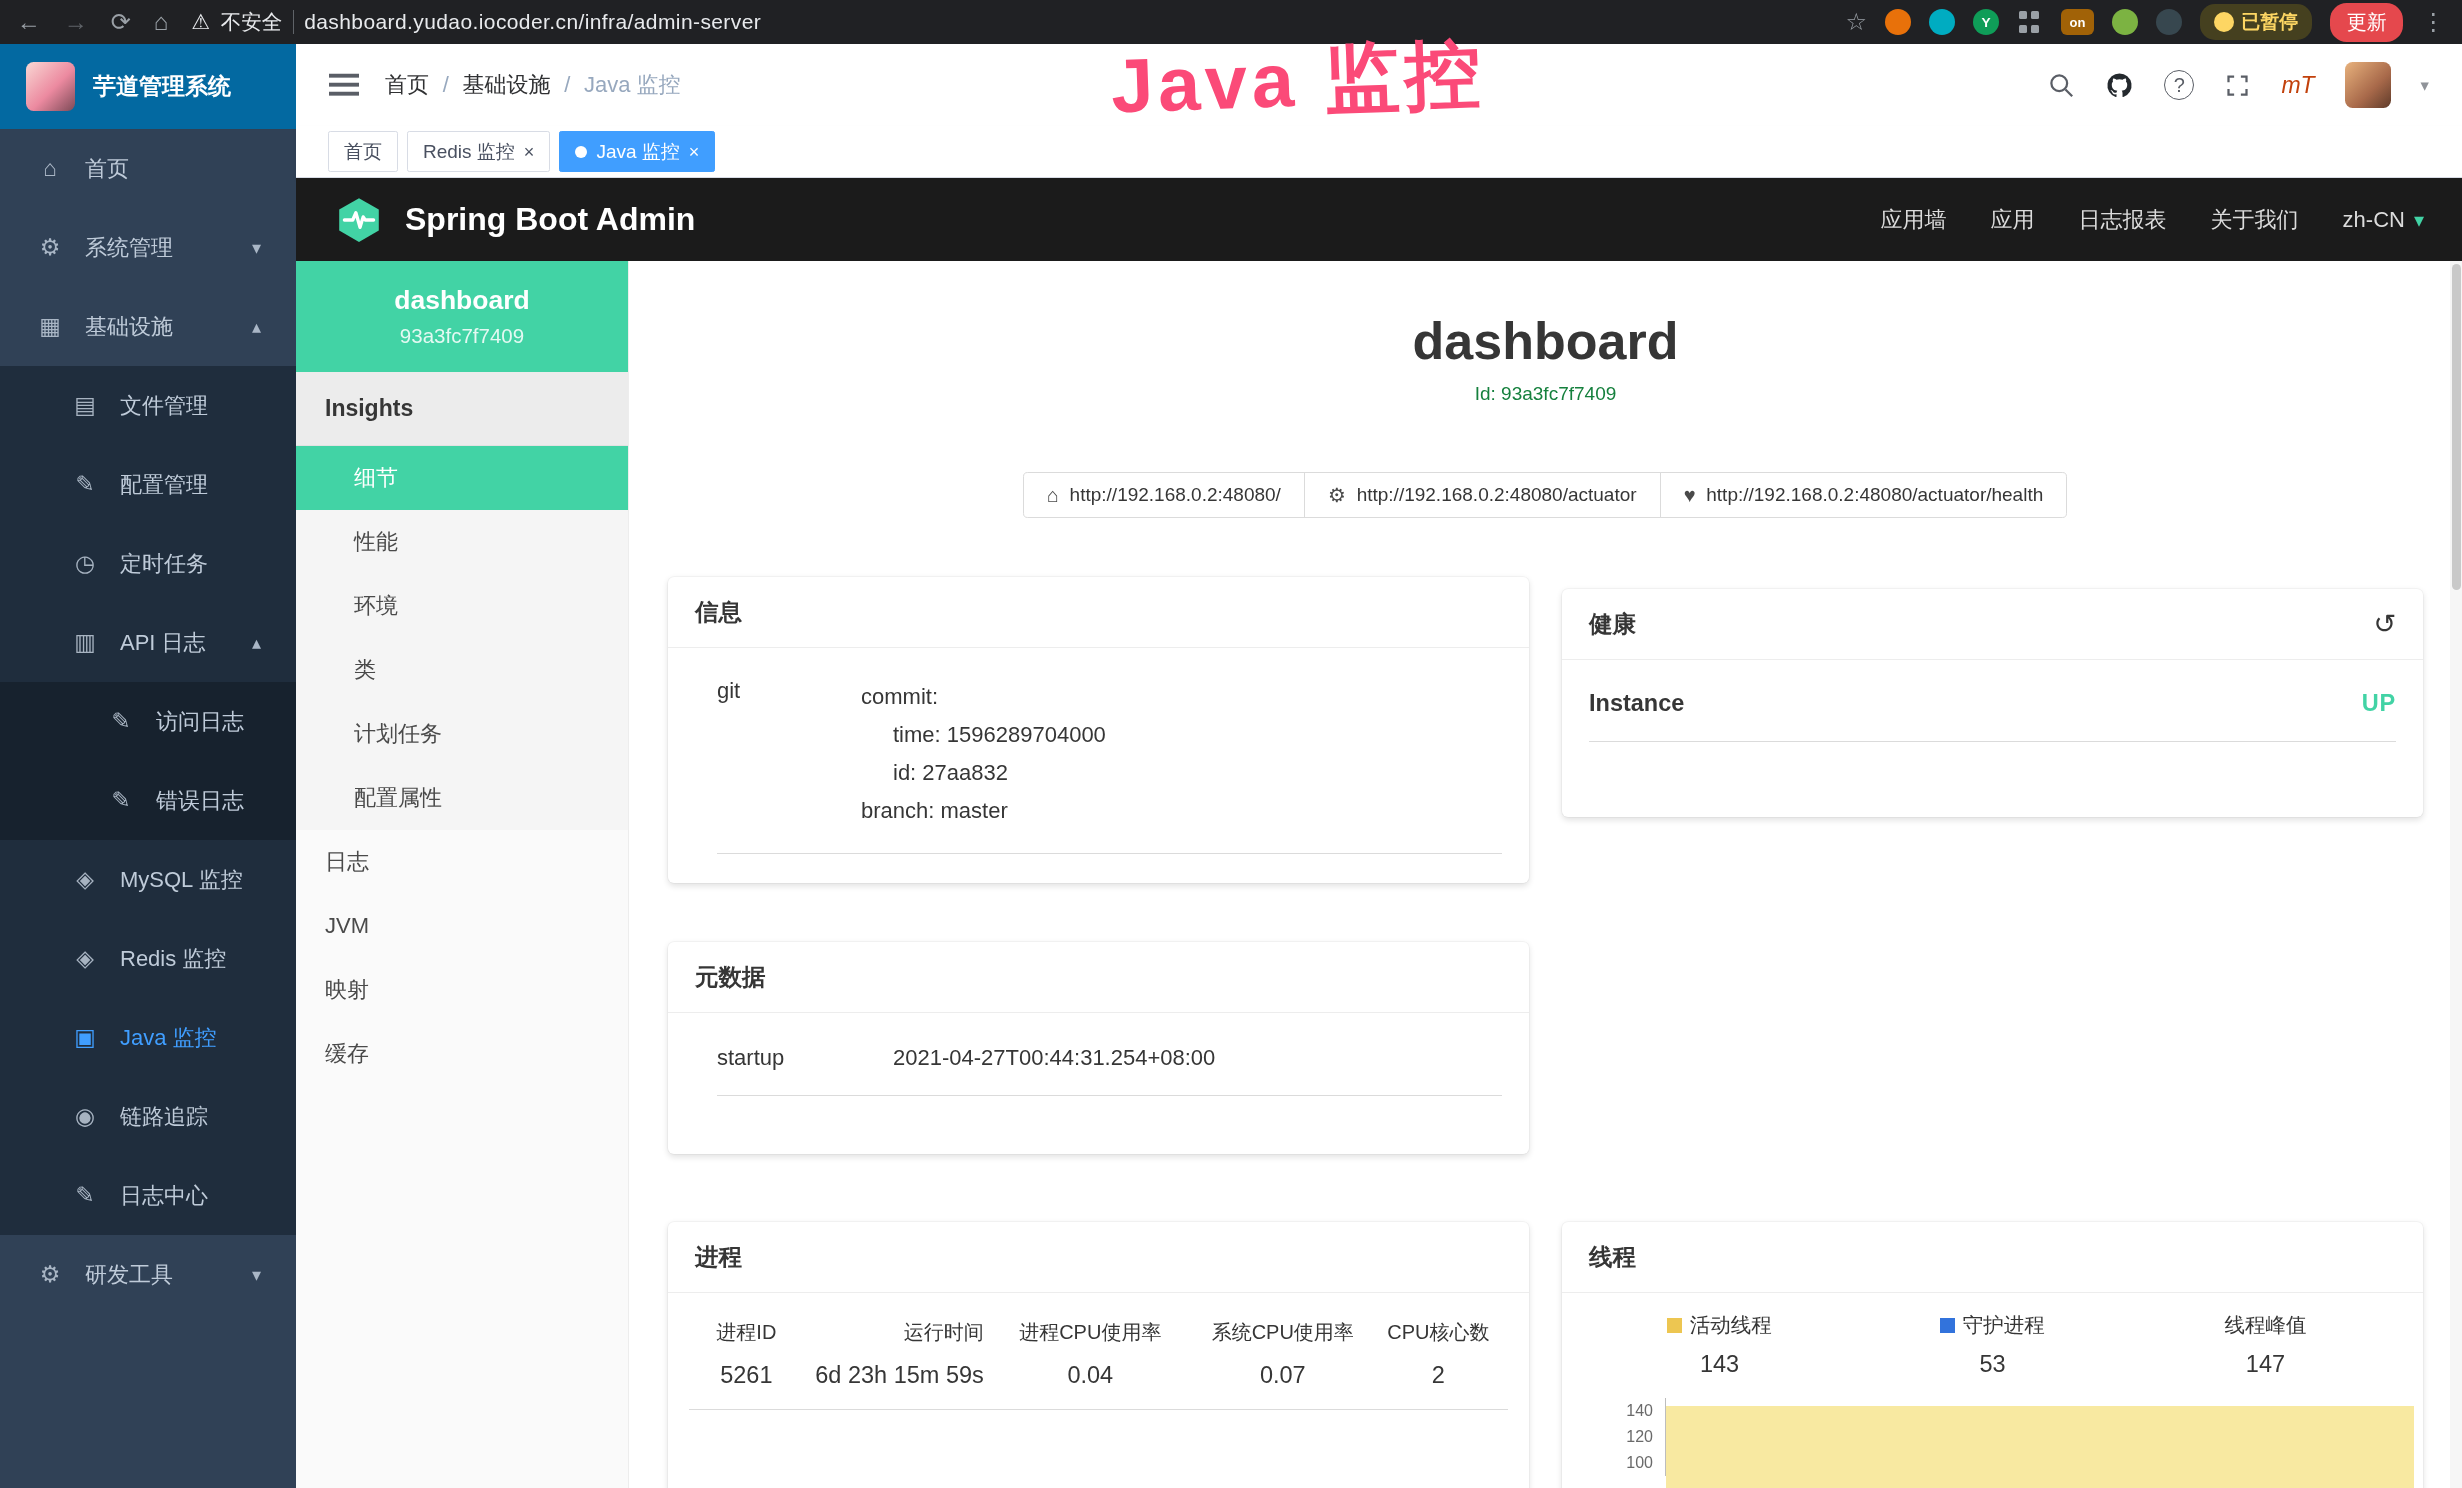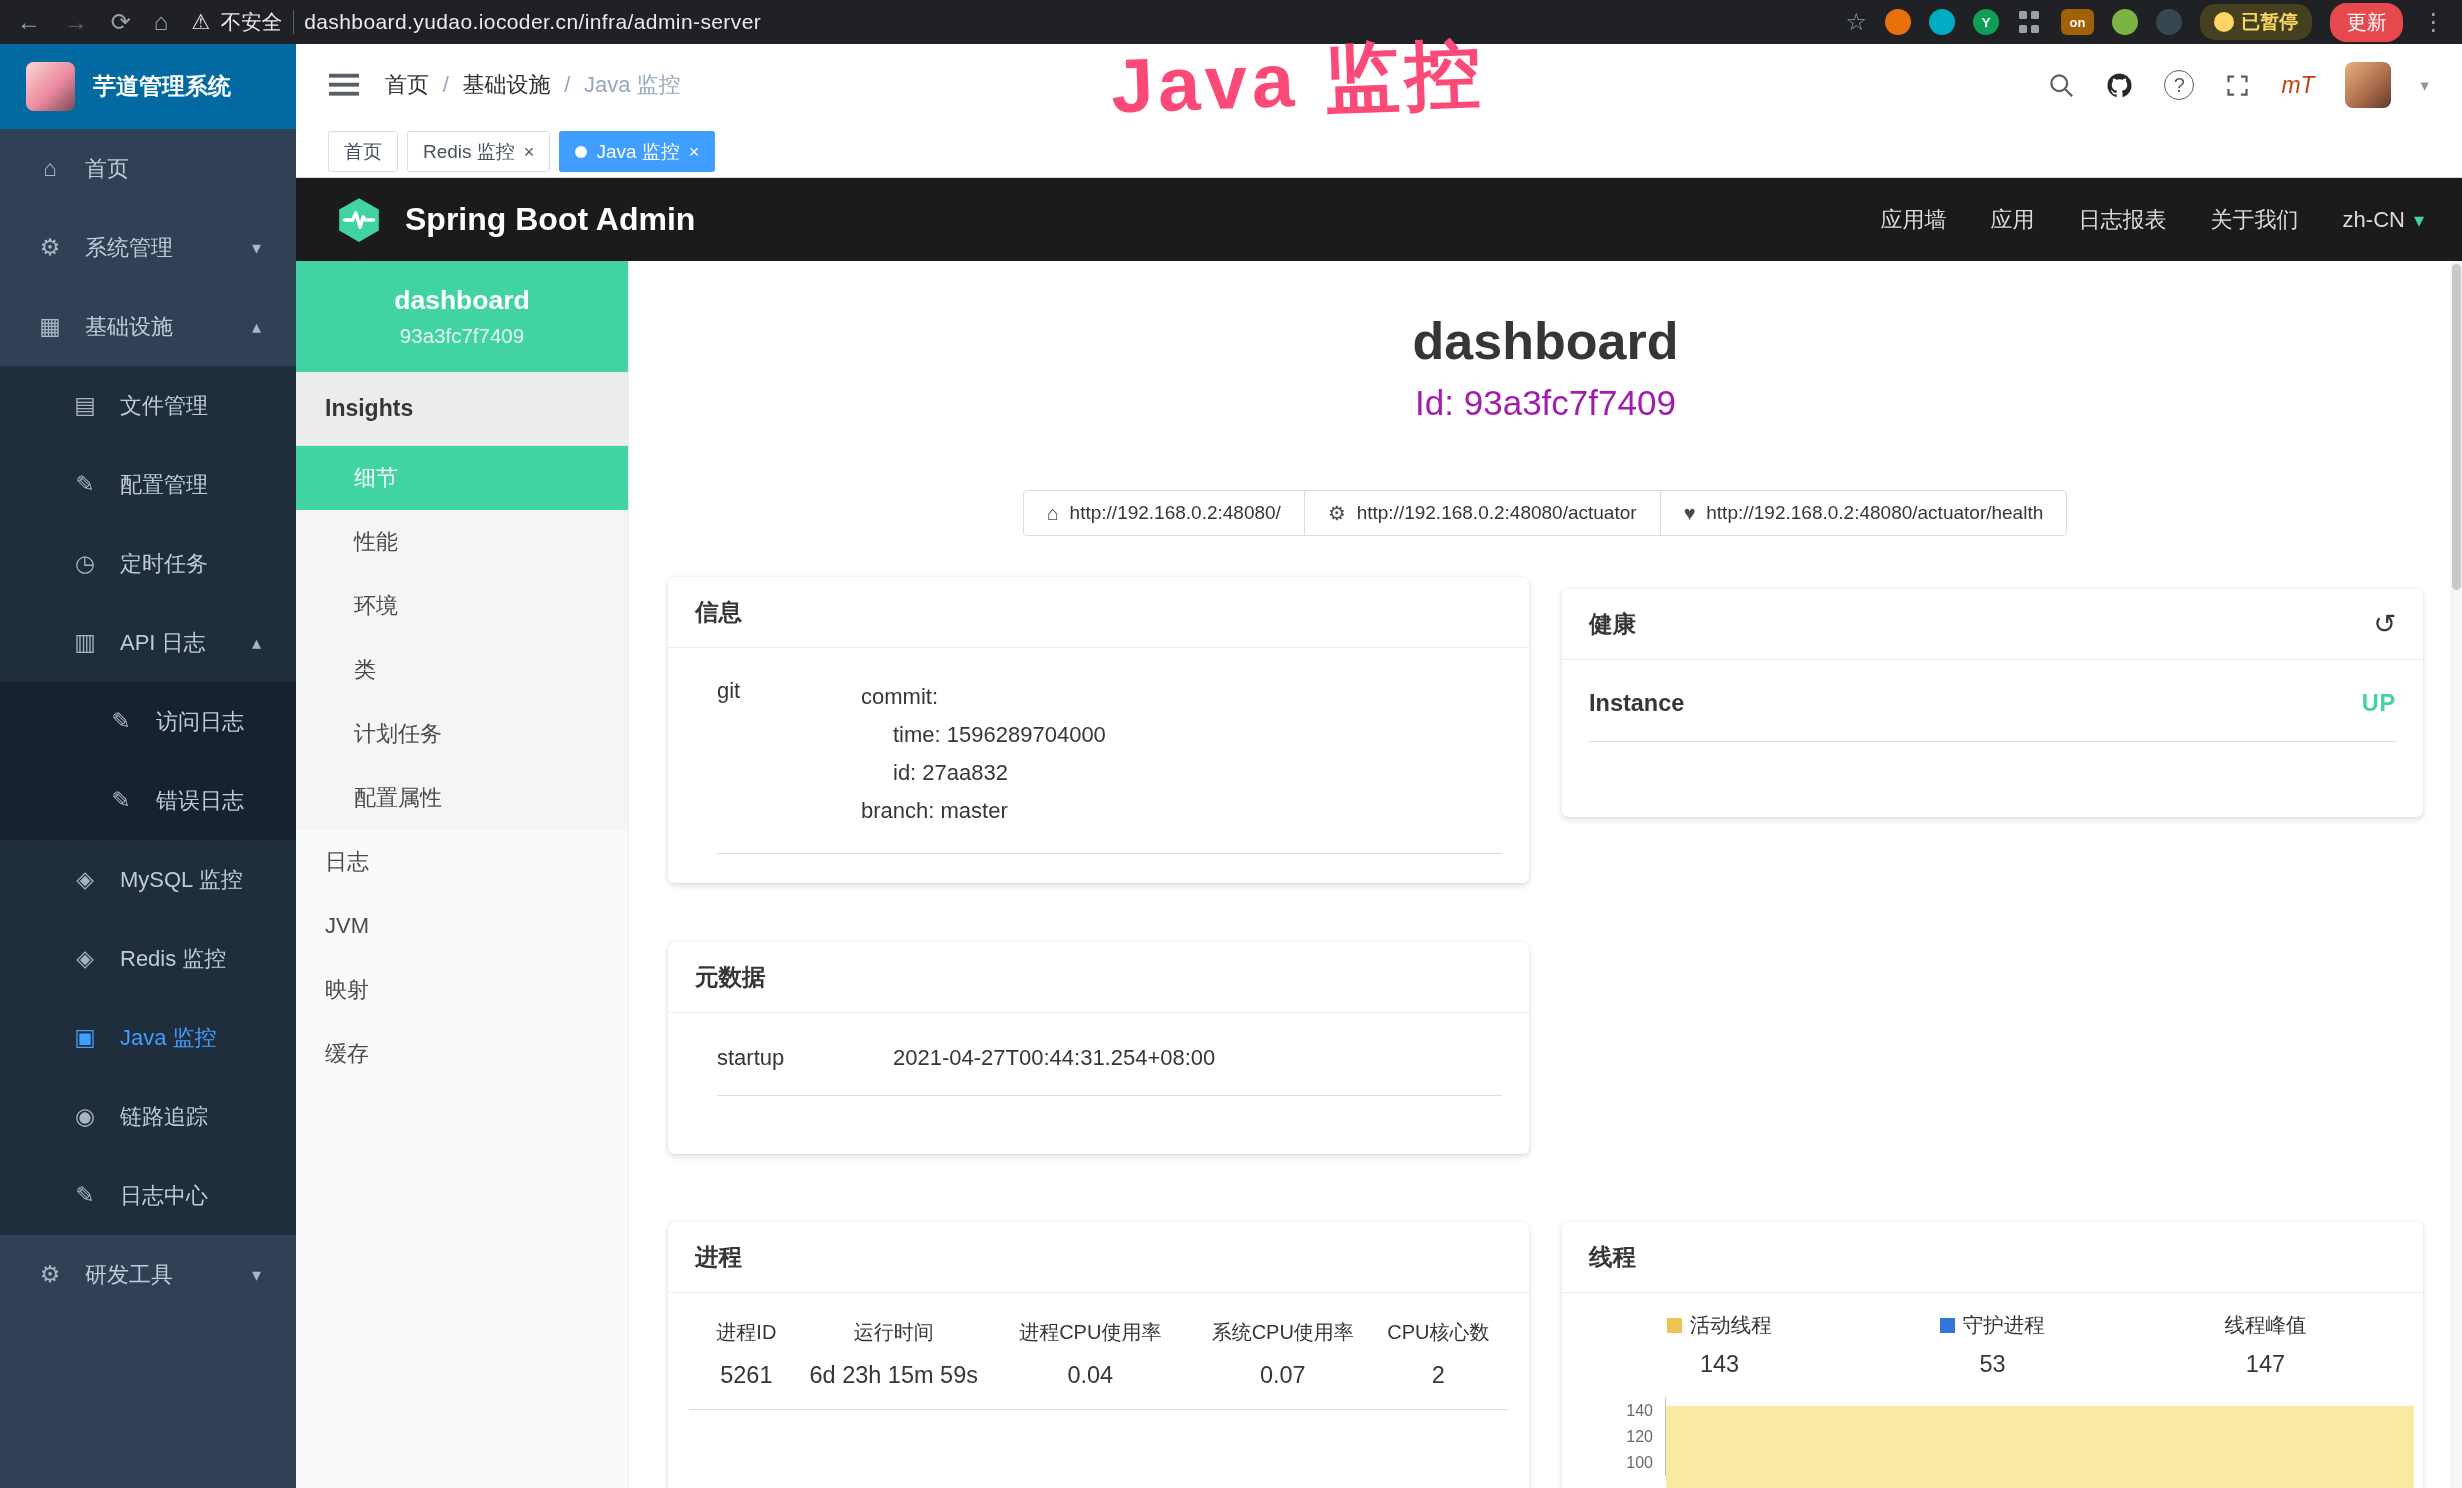--- a/index.html
+++ b/index.html
@@ -75,21 +75,21 @@
   .app-block { height:111px; background:#42d3a5; color:#fff; display:flex; flex-direction:column; align-items:center; justify-content:center; gap:7.6px; cursor:pointer; }
   .app-name { font-size:26.5px; font-weight:bold; }
   .app-id { font-size:20.5px; color:rgba(255,255,255,.85); }
   .group-title { height:74px; display:flex; align-items:center; padding-left:29px; font-size:23px; font-weight:bold; color:#363636; background:#ececec; border-bottom:0.8px solid #e2e2e2; }
   .s-item { height:64px; display:flex; align-items:center; padding-left:58px; font-size:22px; color:#4a4a4a; background:#f5f5f5; cursor:pointer; }
   .s-item.active { background:#42d3a5; color:#fff; }
   .s-item.top { padding-left:29px; background:transparent; }
 
   .sba-main { flex:1; background:#fff; position:relative; overflow:hidden; min-width:0; }
   .page-title { text-align:center; margin-top:50px; font-size:52px; font-weight:bold; color:#363636; }
-  .page-sub { text-align:center; margin-top:12px; font-size:35px; color:#a21caf; }
+  .page-sub { text-align:center; margin-top:12px; font-size:19px; color:#15803d; }
   .links { display:flex; justify-content:center; margin-top:67px; }
   .link-btn { display:inline-flex; align-items:center; gap:10.6px; height:46px; padding:0 23px; border:0.8px solid #dbdbdb; background:#fff; font-size:19px; color:#363636; margin-left:-0.8px; cursor:pointer; white-space:nowrap; }
   .link-btn:first-child { border-radius:4.6px 0 0 4.6px; }
   .link-btn:last-child { border-radius:0 4.6px 4.6px 0; }
   .link-ic { font-size:20px; color:#4a4a4a; }
 
   .card { position:absolute; background:#fff; border-radius:6px; box-shadow:0 2.3px 6.8px rgba(10,10,10,.12), 0 0 0 0.8px rgba(10,10,10,.04); }
   .card-h { height:71px; display:flex; align-items:center; justify-content:space-between; padding:0 27px; font-size:23.5px; font-weight:bold; color:#363636; border-bottom:0.8px solid #ededed; }
   .hist-ic { font-size:27px; font-weight:normal; color:#363636; cursor:pointer; }
 
@@ -110,21 +110,21 @@
   .inst { font-size:23.5px; font-weight:bold; color:#363636; }
   .up { font-size:23.5px; font-weight:bold; color:#42d3a5; letter-spacing:0.8px; }
 
   .meta-body { padding:32px 27px 0 49px; }
   .meta-row { display:flex; border-bottom:0.8px solid #dbdbdb; padding-bottom:24px; font-size:22px; color:#363636; }
   .meta-key { width:176px; flex-shrink:0; }
 
   .ptable { padding:18px 21px 0; }
   .prow { display:flex; }
   .pcell { text-align:center; }
-  .pc0 { width:14%; } .pc1 { width:22%; } .pc2 { width:26%; } .pc3 { width:21%; } .pc4 { width:17%; }
+  .pc0 { width:14%; } .pc1 { width:22%;text-align:right; } .pc2 { width:26%; } .pc3 { width:21%; } .pc4 { width:17%; }
   .prow.heads .pcell { font-size:20px; color:#363636; padding:7.6px 0 6px; }
   .prow.vals  { border-bottom:0.8px solid #dbdbdb; }
   .prow.vals .pcell { font-size:23.5px; color:#363636; padding:10.6px 0 20px; }
 
   .tlegend { display:flex; padding:18px 21px 0; }
   .tleg-col { width:33.33%; text-align:center; }
   .leg-line { font-size:20.5px; color:#363636; display:flex; align-items:center; justify-content:center; gap:7.6px; }
   .sq { width:15px; height:15px; display:inline-block; }
   .sq.yellow { background:#edc651; }
   .sq.blue { background:#3273dc; }

